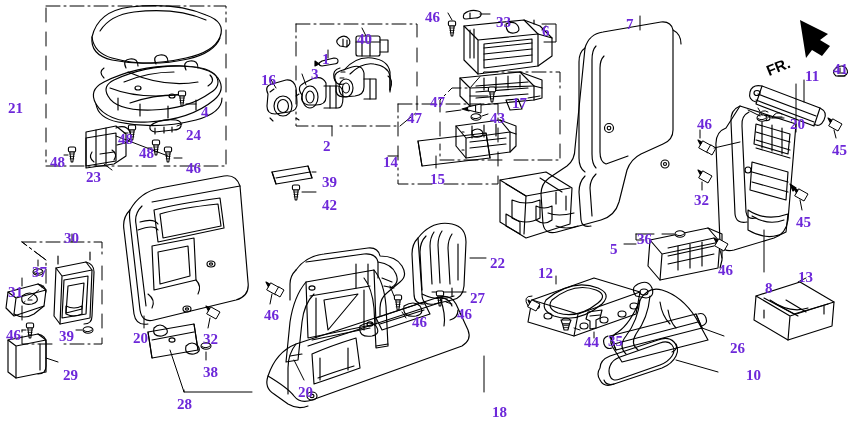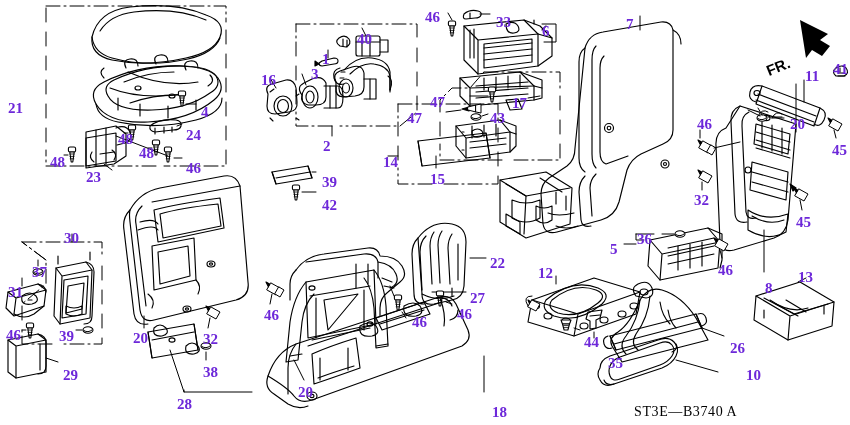--- a/index.html
+++ b/index.html
@@ -574,21 +574,21 @@
       <div class="lbl" style="left: 796px; top: 215px;">45</div>
       <div class="lbl" style="left: 765px; top: 281px;">8</div>
       <div class="lbl" style="left: 798px; top: 270px;">13</div>
       <div class="lbl" style="left: 610px; top: 242px;">5</div>
       <div class="lbl" style="left: 637px; top: 232px;">36</div>
       <div class="lbl" style="left: 718px; top: 263px;">46</div>
       <div class="lbl" style="left: 730px; top: 341px;">26</div>
       <div class="lbl" style="left: 726px; top: 368px; margin-left: 20px;">10</div>
       <div class="lbl" style="left: 538px; top: 266px;">12</div>
       <div class="lbl" style="left: 584px; top: 335px;">44</div>
-      <div class="lbl" style="left: 608px; top: 356px;">35</div>
+      <div class="lbl" style="left: 608px; top: 334px;">35</div>
       <div class="lbl" style="left: 322px; top: 175px;">39</div>
       <div class="lbl" style="left: 322px; top: 198px;">42</div>
       <div class="lbl" style="left: 490px; top: 256px;">22</div>
       <div class="lbl" style="left: 470px; top: 291px;">27</div>
       <div class="lbl" style="left: 412px; top: 315px;">46</div>
       <div class="lbl" style="left: 457px; top: 307px;">46</div>
       <div class="lbl" style="left: 133px; top: 331px;">20</div>
       <div class="lbl" style="left: 203px; top: 332px;">32</div>
       <div class="lbl" style="left: 264px; top: 308px;">46</div>
       <div class="lbl" style="left: 298px; top: 385px;">20</div>
@@ -598,15 +598,14 @@
       <div class="lbl" style="left: 8px; top: 285px;">31</div>
       <div class="lbl" style="left: 59px; top: 329px;">39</div>
       <div class="lbl" style="left: 6px; top: 328px;">46</div>
       <div class="lbl" style="left: 63px; top: 368px;">29</div>
       <div class="lbl" style="left: 203px; top: 365px;">38</div>
       <div class="lbl" style="left: 177px; top: 397px;">28</div>
     </div>
 
   <div class="frtxt" style="left:770px; top:62px;">FR.</div>
 
-  <div class="partno" style="left:634px; top:404px;">ST3E—B3740 A</div>
 
 </div>
 
 </body></html>

